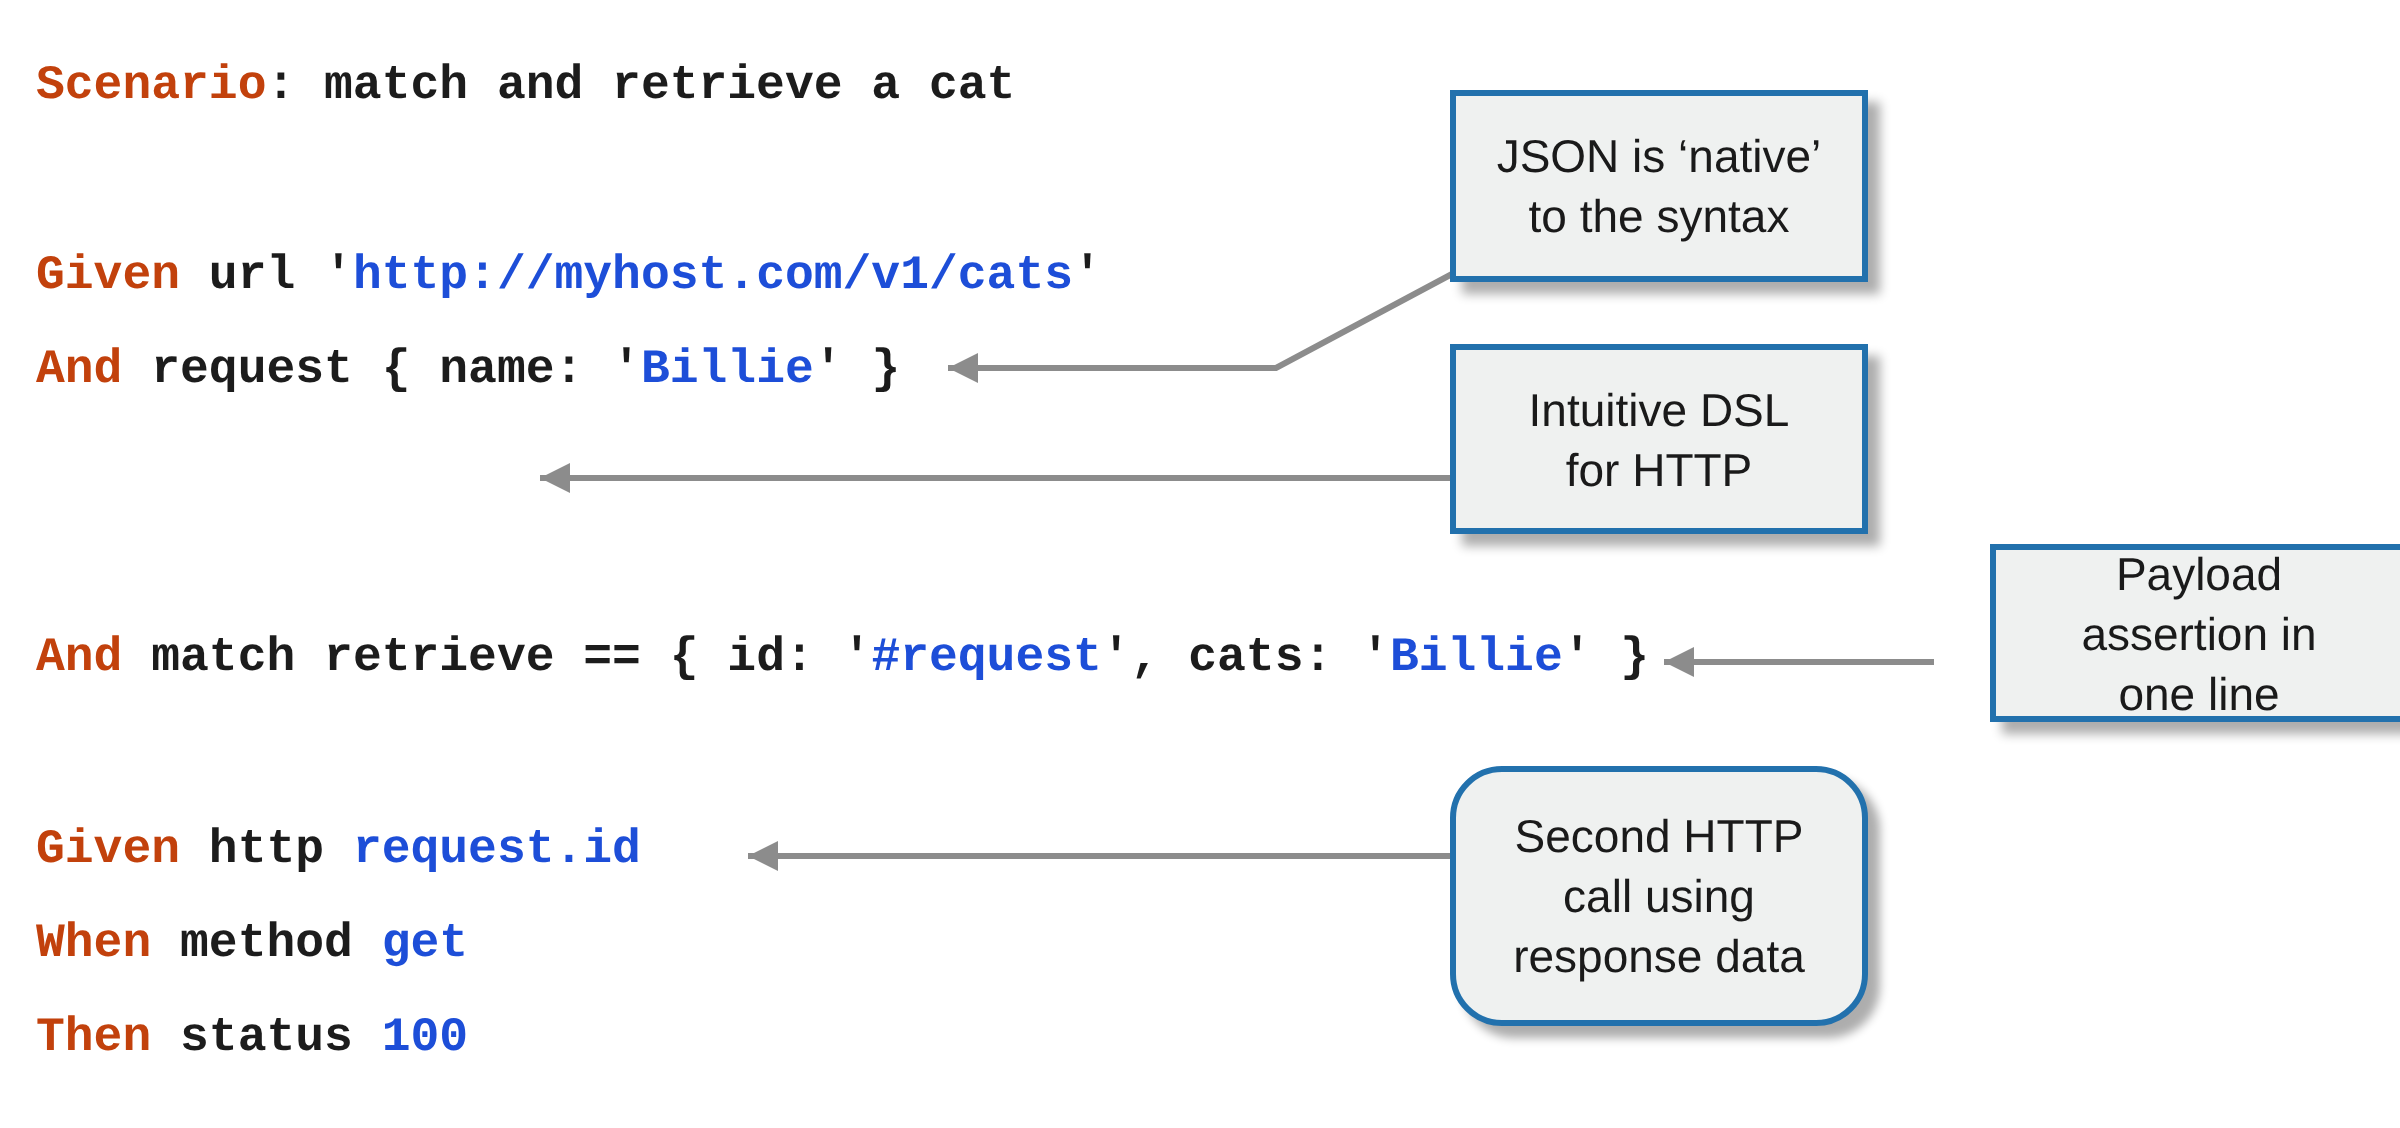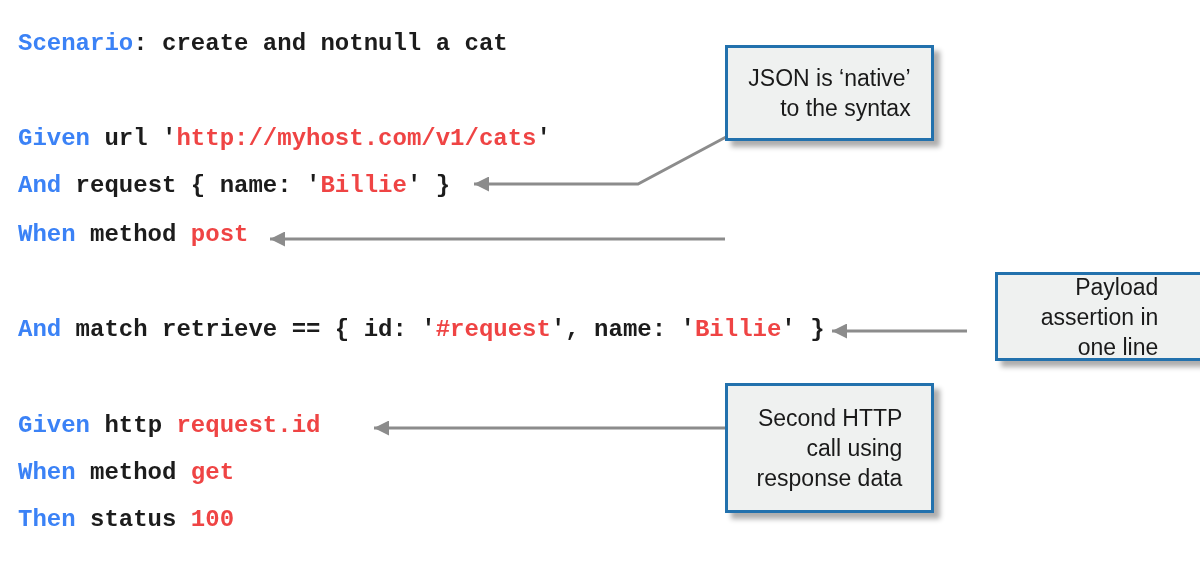--- a/index.html
+++ b/index.html
@@ -15,83 +15,86 @@
   .code-line {
     position: absolute;
     left: 18px;
     font-family: "Liberation Mono", "DejaVu Sans Mono", monospace;
     font-weight: bold;
     font-size: 24px;
     line-height: 28px;
     white-space: pre;
     color: #1c1c1c;
   }
-  .tok-keyword { color: #3b82f6; }
-  .tok-value   { color: #ef4444; }
+  .tok-keyword { color: #c2410c; }
+  .tok-value   { color: #1d4ed8; }
   .tok-plain   { color: #1c1c1c; }
 
   
   .callout {
     position: absolute;
     box-sizing: border-box;
     border: 3px solid #2271ad;
     background: #eff1f0;
     box-shadow: 6px 6px 5px rgba(0,0,0,0.32);
     display: flex;
     align-items: center;
     justify-content: center;
-    text-align: right;
+    text-align: center;
     font-size: 23px;
     line-height: 30px;
     color: #1a1a1a;
     white-space: pre-line;
     padding: 4px 8px;
   }
   .callout-1 { left: 725px; top: 45px;  width: 209px; height: 96px; }
   .callout-2 { left: 725px; top: 172px; width: 209px; height: 95px; }
   .callout-3 { left: 967px; top: 272px; width: 209px; height: 89px; margin-left: 28px; }
-  .callout-4 { left: 725px; top: 383px; width: 209px; height: 130px; }
+  .callout-4 { left: 725px; top: 383px; width: 209px; height: 130px; border-radius: 26px; }
 
   .connector-layer {
     position: absolute;
     left: 0; top: 0;
     width: 1200px; height: 564px;
     pointer-events: none;
   }
 </style>
 </head>
 <body>
 
 <div class="canvas">
 
-  <div class="code-line" style="top:30px"><span class="tok-keyword">Scenario</span><span class="tok-plain">: create and notnull a cat</span></div>
+  <div class="code-line" style="top:30px"><span class="tok-keyword">Scenario</span><span class="tok-plain">: match and retrieve a cat</span></div>
   <div class="code-line" style="top:125px"><span class="tok-keyword">Given</span><span class="tok-plain"> url '</span><span class="tok-value">http://myhost.com/v1/cats</span><span class="tok-plain">'</span></div>
   <div class="code-line" style="top:172px"><span class="tok-keyword">And</span><span class="tok-plain"> request { name: '</span><span class="tok-value">Billie</span><span class="tok-plain">' }</span></div>
-  <div class="code-line" style="top:221px"><span class="tok-keyword">When</span><span class="tok-plain"> method </span><span class="tok-value">post</span></div>
-  <div class="code-line" style="top:316px"><span class="tok-keyword">And</span><span class="tok-plain"> match retrieve == { id: '</span><span class="tok-value">#request</span><span class="tok-plain">', name: '</span><span class="tok-value">Billie</span><span class="tok-plain">' }</span></div>
+  <div class="code-line" style="top:316px"><span class="tok-keyword">And</span><span class="tok-plain"> match retrieve == { id: '</span><span class="tok-value">#request</span><span class="tok-plain">', cats: '</span><span class="tok-value">Billie</span><span class="tok-plain">' }</span></div>
   <div class="code-line" style="top:412px"><span class="tok-keyword">Given</span><span class="tok-plain"> http </span><span class="tok-value">request.id</span></div>
   <div class="code-line" style="top:459px"><span class="tok-keyword">When</span><span class="tok-plain"> method </span><span class="tok-value">get</span></div>
   <div class="code-line" style="top:506px"><span class="tok-keyword">Then</span><span class="tok-plain"> status </span><span class="tok-value">100</span></div>
 
   <svg class="connector-layer" width="1200" height="564" viewBox="0 0 1200 564" xmlns="http://www.w3.org/2000/svg">
     <defs>
       <marker id="arrowhead" viewBox="0 0 10 10" refX="10" refY="5" markerWidth="7" markerHeight="5" orient="auto">
         <path d="M0,0 L10,5 L0,10 Z" fill="#8c8c8c"></path>
       </marker>
     </defs>
     <path d="M726,137 L638,184 L474,184" fill="none" stroke="#8c8c8c" stroke-width="3" marker-end="url(#arrowhead)"></path>
     <path d="M725,239 L270,239" fill="none" stroke="#8c8c8c" stroke-width="3" marker-end="url(#arrowhead)"></path>
     <path d="M967,331 L832,331" fill="none" stroke="#8c8c8c" stroke-width="3" marker-end="url(#arrowhead)"></path>
     <path d="M725,428 L374,428" fill="none" stroke="#8c8c8c" stroke-width="3" marker-end="url(#arrowhead)"></path>
   </svg>
 
   <div class="callout callout-1">
     <span>JSON is ‘native’
 to the syntax</span>
   </div>
+  <div class="callout callout-2">
+    <span>Intuitive DSL
+for HTTP</span>
+  </div>
   <div class="callout callout-3">
     <span>Payload
 assertion in
 one line</span>
   </div>
   <div class="callout callout-4">
     <span>Second HTTP
 call using
 response data</span>
   </div>

